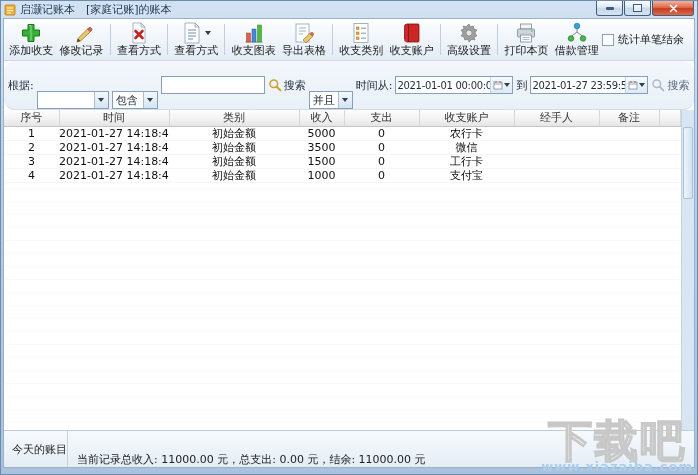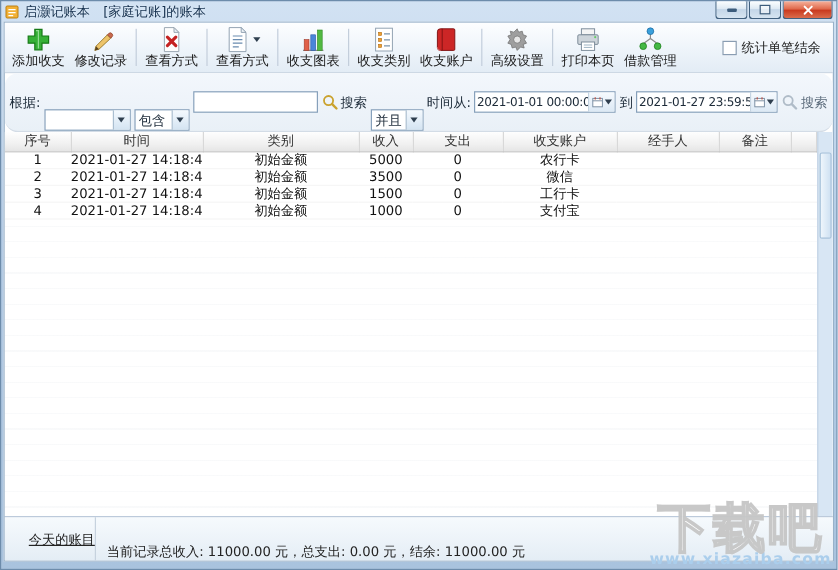--- a/index.html
+++ b/index.html
@@ -71,22 +71,22 @@
     border-right:1px solid #d8d8d8; border-bottom:1px solid #c6c6c6; padding:0; white-space:nowrap; overflow:hidden;margin-left:26px; }
   .grid td { height:13px; line-height:13px; font-size:11px; color:#111; text-align:center;
     padding:0; white-space:nowrap; overflow:hidden; border-bottom:1px solid #f6f6f6; background:#fff; }
   .vscroll { position:absolute; top:0; right:0; bottom:0; width:13px;
     background:#d8e6f4; border-left:1px solid #c2d3e4; }
   .vthumb { position:absolute; top:17px; left:1px; right:1px; height:72px;
     background:linear-gradient(90deg,#eff6fc,#cfe1f2); border:1px solid #a8c2da; border-radius:2px; }
   
   .statusbar { flex:0 0 18px; display:flex; align-items:center;
     background:linear-gradient(#f6fafd,#e4edf5); border-top:1px solid #bccadb; color:#222; }
-  .status-left { flex:0 0 60px; padding-left:20px; border-right:1px solid #c6d2de;
-    height:100%; display:flex; align-items:center; white-space:nowrap;text-decoration:underline; }
+  .status-left { flex:0 0 60px; padding-left:8px; border-right:1px solid #c6d2de;
+    height:100%; display:flex; align-items:center; white-space:nowrap; }
   .status-summary { padding-left:9px; white-space:nowrap;margin-top:21px; }
   
   .watermark { position:absolute; right:4px; bottom:0; z-index:30; text-align:center;
     pointer-events:none; }
   .wm-title { font-size:44px; line-height:46px; font-weight:bold; color:#ffffff;
     -webkit-text-stroke:1.5px #c6c6c6; text-shadow:0 0 1px #c0c0c0; letter-spacing:2px; opacity:.95; }
   .wm-site { font-size:13px; font-weight:bold; color:#abceec; letter-spacing:1px; margin-top:-5px; }
 </style>
 </head>
 <body>
@@ -174,20 +174,31 @@
           <path d="M2.5 20h17" stroke="#888" stroke-width="1"></path>
           <rect x="3.5" y="11" width="4" height="9" fill="#e06048" stroke="#a03828" stroke-width="0.5"></rect>
           <rect x="9" y="7" width="4" height="13" fill="#4a86d8" stroke="#2858a8" stroke-width="0.5"></rect>
           <rect x="14.5" y="3" width="4" height="17" fill="#52b842" stroke="#2f8a22" stroke-width="0.5"></rect>
         </svg>
           </div>
         <span class="tb-label">收支图表</span>
       </div>
 
 
+      <div class="tool-btn">
+        <div class="icon-row">
+            <svg class="tb-icon" viewBox="0 0 22 22">
+          <rect x="3" y="2" width="13" height="18" fill="#fff" stroke="#8fa0b0" stroke-width="0.8"></rect>
+          <path d="M6 6h7M6 9h7M6 12h4" stroke="#9ab0c4" stroke-width="1"></path>
+          <path d="M10 18l6.5-6.5 3 3L13 21z" fill="#edc46a" stroke="#9a7b2f" stroke-width="0.7"></path>
+          <path d="M16.5 11.5l3 3 .8-.8a1.6 1.6 0 10-3-3z" fill="#c86a50"></path>
+        </svg>
+          </div>
+        <span class="tb-label">导出表格</span>
+      </div>
 
       <div class="tb-sep"></div>
 
       <div class="tool-btn">
         <div class="icon-row">
             <svg class="tb-icon" viewBox="0 0 22 22">
           <rect x="4" y="1.5" width="14" height="19" fill="#fff" stroke="#8fa0b0" stroke-width="0.8"></rect>
           <rect x="6.5" y="5" width="2.5" height="2.5" fill="#f0a030" stroke="#b06a10" stroke-width="0.5"></rect>
           <rect x="6.5" y="10" width="2.5" height="2.5" fill="#f0a030" stroke="#b06a10" stroke-width="0.5"></rect>
           <rect x="6.5" y="15" width="2.5" height="2.5" fill="#f0a030" stroke="#b06a10" stroke-width="0.5"></rect>

